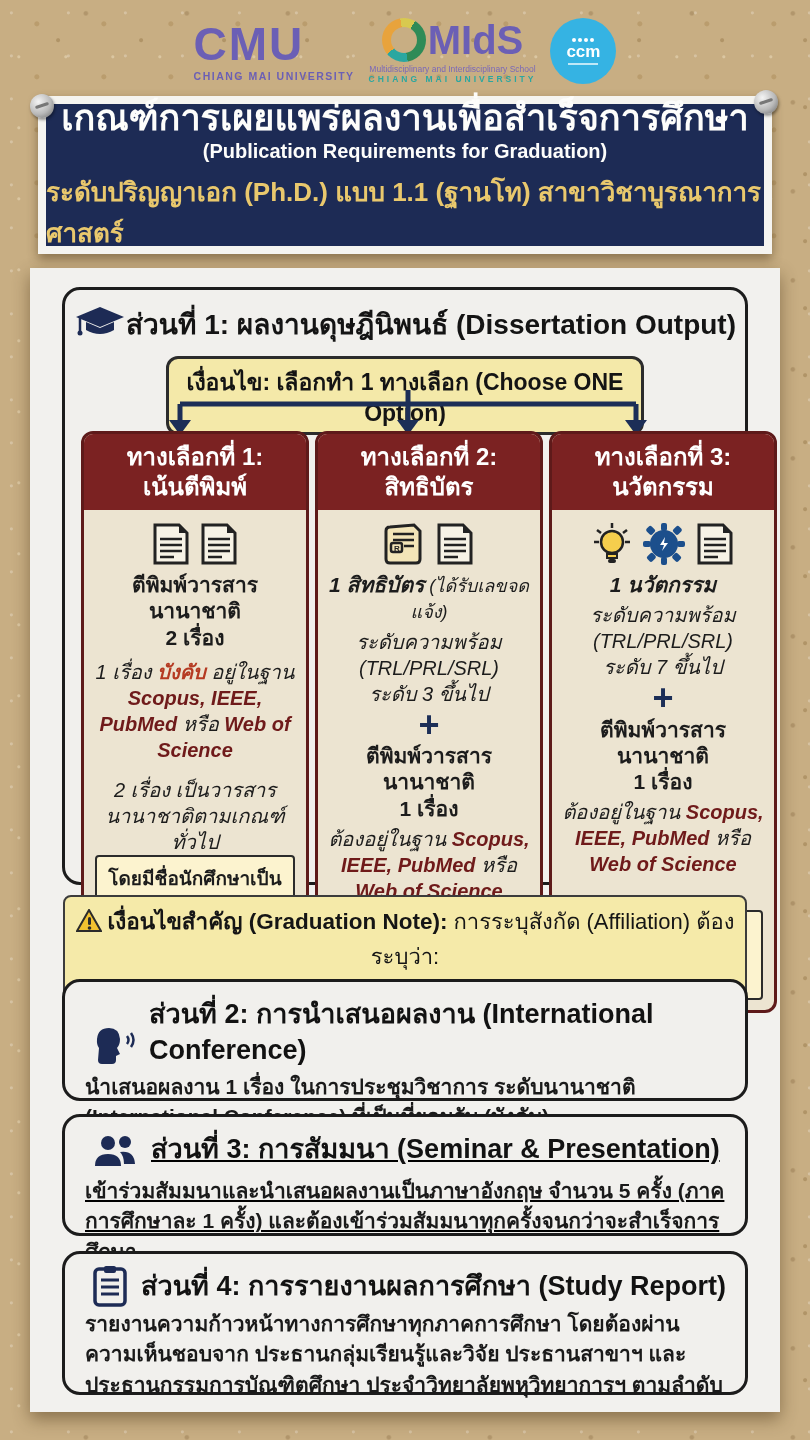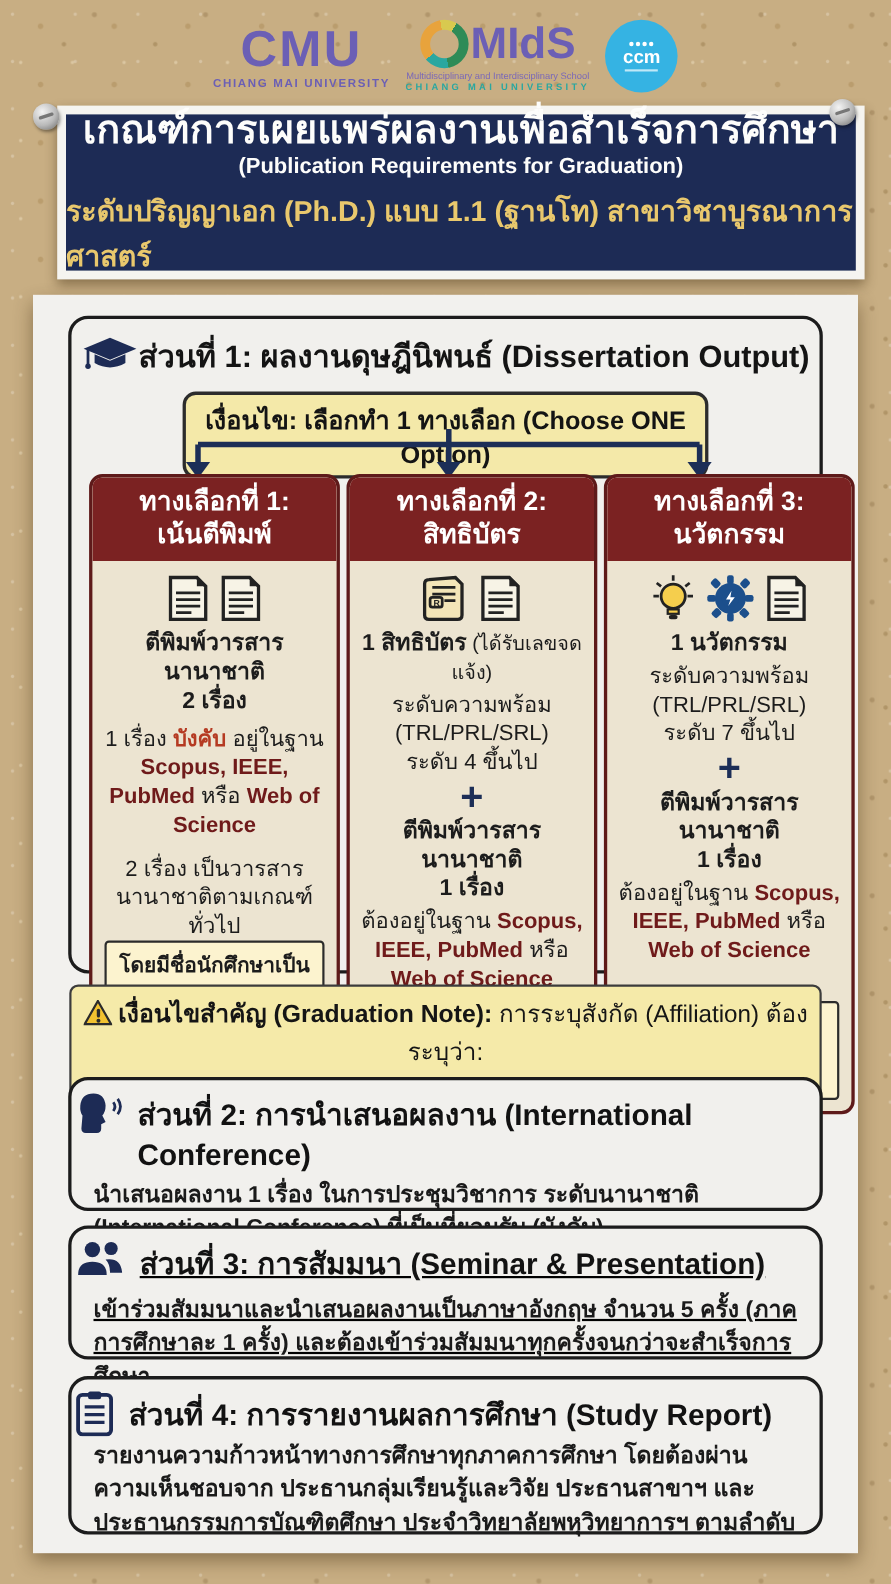--- a/index.html
+++ b/index.html
@@ -8,39 +8,39 @@
     background-color:#c8ae83;
     background-image:
       radial-gradient(circle at 20% 30%, rgba(255,255,255,.25) 1px, transparent 2px),
       radial-gradient(circle at 70% 60%, rgba(120,90,40,.30) 1.5px, transparent 2.5px),
       radial-gradient(circle at 40% 80%, rgba(255,245,220,.35) 1px, transparent 2px),
       radial-gradient(circle at 85% 15%, rgba(110,80,40,.25) 1.5px, transparent 3px),
       radial-gradient(circle at 55% 45%, rgba(160,125,70,.35) 2px, transparent 3px);
     background-size:57px 43px,83px 67px,47px 71px,101px 89px,67px 53px;}
   
   .logos{position:absolute;left:0;top:10px;width:810px;height:82px;display:flex;align-items:center;justify-content:center;gap:14px;}
-  .cmu-wrap{text-align:center;}
+  .cmu-wrap{text-align:left;}
   .cmu-text{font-size:46px;font-weight:bold;color:#6b5fb5;letter-spacing:2px;line-height:1;}
   .cmu-sub{font-size:10.5px;font-weight:bold;color:#6b5fb5;letter-spacing:1.5px;margin-top:3px;}
   .omids-wrap{text-align:center;position:relative;}
   .omids-row{display:flex;align-items:center;justify-content:center;gap:2px;}
   .omids-o{width:44px;height:44px;border-radius:50%;
     background:conic-gradient(from 230deg,#e8a33c 0 120deg,#d8c94f 120deg 160deg,#2e8b57 160deg 300deg,#2aa7a0 300deg 360deg);
     position:relative;}
   .omids-o::after{content:"";position:absolute;left:9px;top:9px;width:26px;height:26px;border-radius:50%;background:#c8ae83;}
   .omids-text{font-size:40px;font-weight:bold;color:#6b5fb5;line-height:1;}
   .omids-sub1{font-size:8.5px;font-weight:normal;color:#7a68b8;margin-top:2px;}
   .omids-sub2{font-size:8.5px;font-weight:bold;color:#2aa7a0;letter-spacing:3px;}
   .ccm-circle{width:66px;height:66px;border-radius:50%;background:#35b3e3;display:flex;flex-direction:column;align-items:center;justify-content:center;color:#fff;}
   .ccm-dots{display:flex;gap:2px;margin-bottom:1px;}
   .ccm-dots i{display:block;width:4px;height:4px;border-radius:50%;background:#fff;}
   .ccm-text{font-size:17px;font-weight:bold;line-height:1;}
   .ccm-line{width:30px;height:2px;background:#bfe8f7;margin-top:3px;}
   
-  .banner{position:absolute;left:52px;top:96px;width:734px;height:158px;background:#f5f4f0;
+  .banner{position:absolute;left:38px;top:96px;width:734px;height:158px;background:#f5f4f0;
     box-shadow:0 5px 10px rgba(60,40,10,.45);padding:8px;box-sizing:border-box;}
   .banner-navy{width:100%;height:100%;background:#1d2b55;display:flex;flex-direction:column;align-items:center;justify-content:center;gap:2px;}
   .banner-th{color:#fdfdfb;font-size:36px;font-weight:bold;line-height:1.15;}
   .banner-en{color:#fdfdfb;font-size:20px;font-weight:bold;line-height:1.15;}
   .banner-sub{color:#e9c86d;font-size:26px;font-weight:bold;margin-top:6px;}
   .pin{position:absolute;width:24px;height:24px;border-radius:50%;
     background:radial-gradient(circle at 35% 32%,#f4f4f4,#b9b9b9 55%,#6e6e6e 95%);
     box-shadow:1px 2px 3px rgba(0,0,0,.4);}
   .pin::after{content:"";position:absolute;left:5px;top:10px;width:14px;height:3px;background:#777;border-radius:2px;transform:rotate(-18deg);}
   
@@ -53,35 +53,35 @@
   .sec1-title{font-size:28px;font-weight:bold;color:#141414;}
   .cond-pill{margin:10px auto 0;width:472px;border:3px solid #2c2c2c;border-radius:12px;background:#f4e9a9;
     text-align:center;font-size:23px;font-weight:bold;color:#141414;padding:5px 0;}
   .flow{position:absolute;left:0;top:100px;width:686px;height:46px;}
   .cards{position:absolute;left:4px;top:141px;width:720px;display:flex;gap:6px;justify-content:center;}
   .card{width:222px;border:3px solid #5e1a1a;border-radius:12px;background:#ece4d1;overflow:hidden;display:flex;flex-direction:column;}
   .card-head{background:#7b2222;color:#fff;text-align:center;font-size:24px;font-weight:bold;line-height:1.25;padding:8px 2px;}
   .card-body{padding:8px 5px 10px;display:flex;flex-direction:column;align-items:center;text-align:center;color:#1c1c1c;flex:1;}
   .icon-row{display:flex;gap:10px;align-items:center;justify-content:center;margin:4px 0 6px;}
   .t-bold{font-size:21px;font-weight:bold;line-height:1.25;}
-  .t-reg{font-size:20px;line-height:1.3;}
+  .t-reg{font-size:20px;line-height:1.3;font-style:italic;}
   .t-maroon{color:#6f1a1a;font-weight:bold;}
   .t-red{color:#b53a22;font-weight:bold;}
   .plus{font-size:36px;font-weight:bold;color:#1c2e57;line-height:.9;margin:2px 0;}
   .fa-box{border:2.5px solid #2b2b2b;background:#fcf3cf;border-radius:4px;margin-top:auto;width:94%;box-sizing:border-box;padding:6px 2px;}
   .fa-box.big{font-size:19px;font-weight:bold;line-height:1.7;}
   .fa-box.small{font-size:16px;font-weight:bold;line-height:1.55;}
   
   .note{position:absolute;left:63px;top:895px;width:684px;border:2.5px solid #3c3c3c;border-radius:8px;
     background:#f5eaa9;box-sizing:border-box;padding:6px 10px;text-align:center;color:#151515;}
   .note-l1{font-size:22px;}
   .note-l1 b{font-size:22.5px;}
   .note-l2{font-size:21px;margin-top:2px;}
   
-  .secN-head{display:flex;align-items:flex-start;gap:14px;padding:10px 0 0 4px;}
+  .secN-head{display:flex;align-items:flex-end;gap:14px;padding:10px 0 0 28px;}
   .secN-title{font-size:27px;font-weight:bold;color:#121212;}
   .secN-body{font-size:21px;font-weight:600;color:#1a1a1a;line-height:1.45;padding:6px 18px 10px 20px;}
   .sec2{top:979px;height:122px;}
   .sec3{top:1114px;height:122px;text-decoration:underline;}
   .sec4{top:1251px;height:144px;}
   svg{display:block;}
 </style>
 </head>
 <body>
 
@@ -242,21 +242,21 @@
                   </g>
                 </svg>
             </span>
           </div>
           <div class="t-reg">
             <span class="t-bold">1 สิทธิบัตร</span><span style="font-size:18px;"> (ได้รับเลขจดแจ้ง)</span>
           </div>
           <div class="t-reg" style="margin-top:4px;">
             <div>ระดับความพร้อม</div>
             <div>(TRL/PRL/SRL)</div>
-            <div>ระดับ 4 ขึ้นไป</div>
+            <div>ระดับ 3 ขึ้นไป</div>
           </div>
           <div class="plus">+</div>
           <div class="t-bold">
             <div>ตีพิมพ์วารสารนานาชาติ</div>
             <div>1 เรื่อง</div>
           </div>
           <div class="t-reg" style="margin-top:4px;">
             <span>ต้องอยู่ในฐาน </span><span class="t-maroon">Scopus, IEEE, PubMed</span><span> หรือ </span><span class="t-maroon">Web of Science</span>
           </div>
           <div class="fa-box small">

